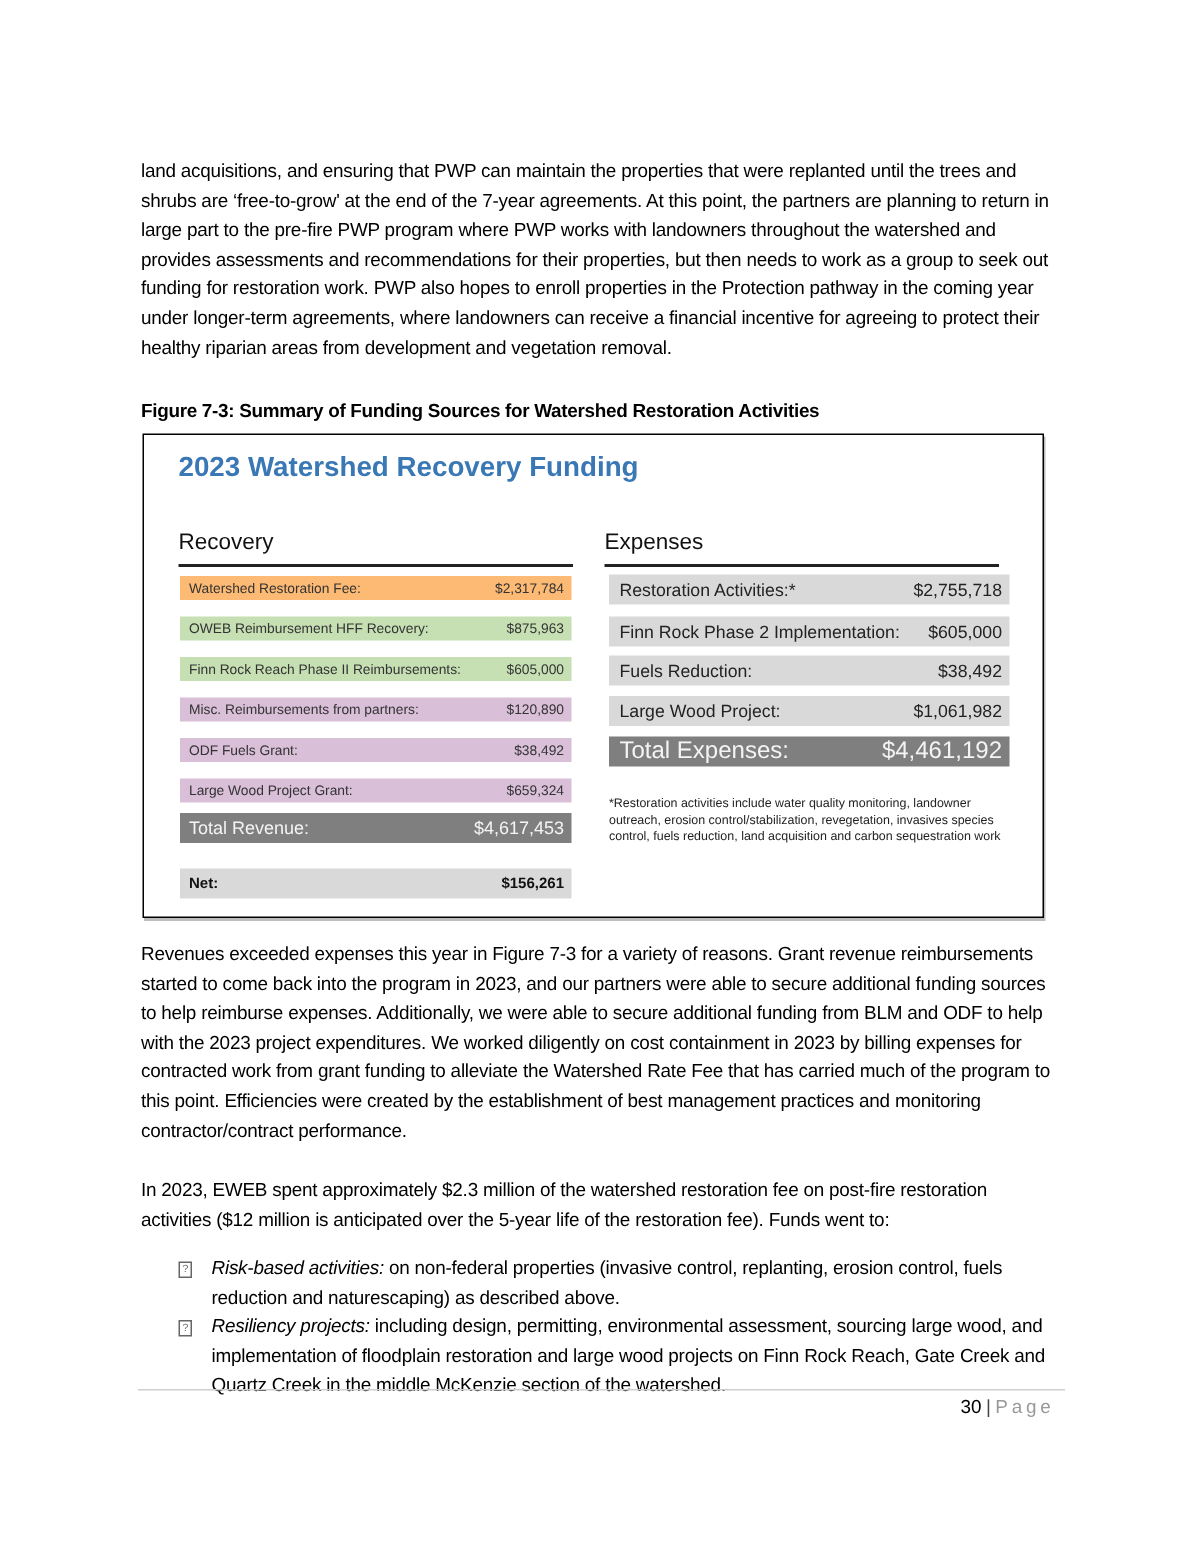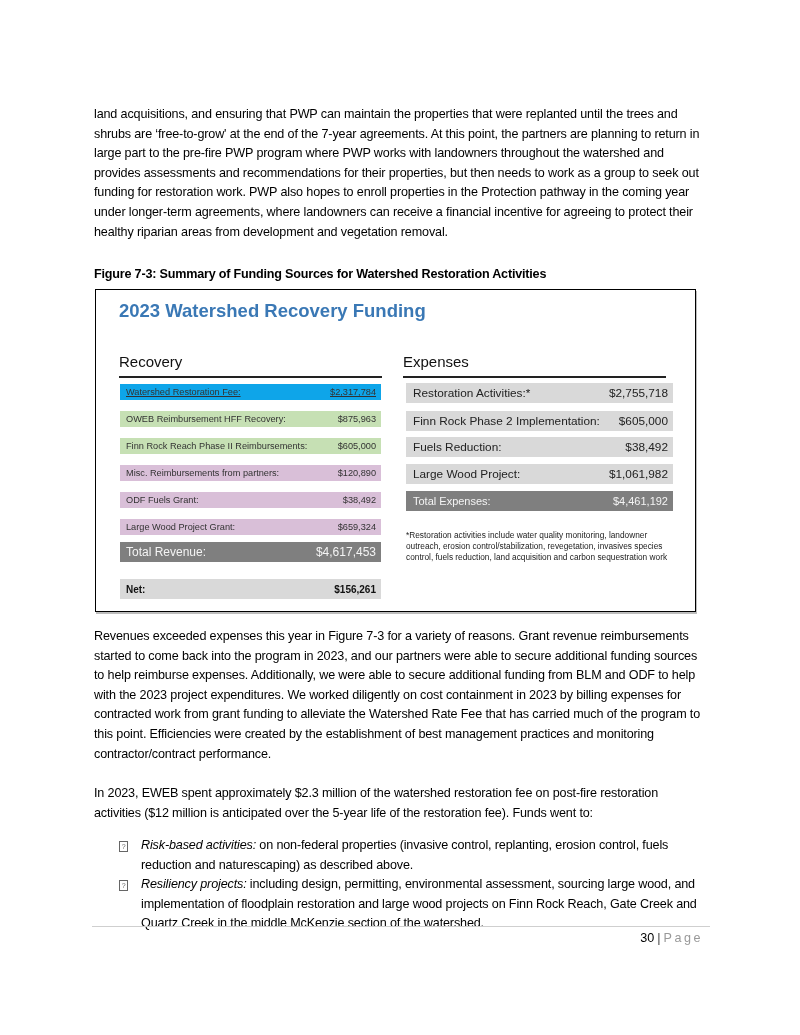--- a/index.html
+++ b/index.html
@@ -9,21 +9,21 @@
   #p1 { top: 105px; }
   .fig-caption { position: absolute; left: 94px; top: 267px; font-size: 12.6px; font-weight: bold; letter-spacing: -0.2px; }
   .figure { position: absolute; left: 95px; top: 289px; width: 601px; height: 323px; border: 1.5px solid #000; box-sizing: border-box; box-shadow: 1px 2px 0 #bdbdbd; }
   .fig-title { position: absolute; left: 23px; top: 10px; font-size: 18.5px; font-weight: bold; color: #3a78b5; }
   .col-head { position: absolute; font-size: 15px; color: #111; }
   .col-rule { position: absolute; height: 2px; background: #222; }
   .row { position: absolute; display: flex; justify-content: space-between; align-items: center; box-sizing: border-box; padding: 0 5px 0 6px; }
   .rev { left: 24px; width: 261px; height: 16px; font-size: 9.2px; color: #333; }
   .exp { left: 310px; width: 267px; height: 20px; font-size: 11.8px; color: #222; background: #d9d9d9; padding: 0 5px 0 7px; }
   .total-rev { left: 24px; width: 261px; height: 20px; background: #7f7f7f; color: #f4f4f4; font-size: 12px; }
-  .total-exp { left: 310px; width: 267px; height: 20px; background: #7f7f7f; color: #f4f4f4; font-size: 11px; padding: 0 5px 0 7px; }
+  .total-exp { left: 310px; width: 267px; height: 20px; background: #7f7f7f; color: #f4f4f4; font-size: 16px; padding: 0 5px 0 7px; }
   .net { left: 24px; width: 261px; height: 20px; background: #d9d9d9; font-size: 10px; font-weight: bold; color: #111; }
   .note { position: absolute; left: 310px; top: 240px; width: 270px; font-size: 8.3px; line-height: 11px; color: #222; }
   #p2 { top: 627px; }
   #p3 { top: 784px; }
   .bullets { position: absolute; left: 94px; top: 836px; width: 614px; font-size: 12.6px; line-height: 19.6px; letter-spacing: -0.15px; }
   .bullet { position: relative; padding-left: 47px; }
   .bullet-mark { position: absolute; left: 25px; top: 5px; width: 7px; height: 9px; border: 1px solid #666; font-size: 7px; line-height: 9px; text-align: center; color: #666; }
   .bullet-term { font-weight: normal; font-style: italic; }
   .footer-rule { position: absolute; left: 92px; top: 926px; width: 618px; height: 1px; background: #cfcfcf; }
   .page-num { position: absolute; right: 97px; top: 931px; font-size: 12.6px; }
@@ -36,21 +36,21 @@
 <div class="para" id="p1">land acquisitions, and ensuring that PWP can maintain the properties that were replanted until the trees and shrubs are ‘free-to-grow' at the end of the 7-year agreements. At this point, the partners are planning to return in large part to the pre-fire PWP program where PWP works with landowners throughout the watershed and provides assessments and recommendations for their properties, but then needs to work as a group to seek out funding for restoration work. PWP also hopes to enroll properties in the Protection pathway in the coming year under longer-term agreements, where landowners can receive a financial incentive for agreeing to protect their healthy riparian areas from development and vegetation removal.</div>
 
 <div class="fig-caption">Figure 7-3: Summary of Funding Sources for Watershed Restoration Activities</div>
 
 <div class="figure">
   <div class="fig-title">2023 Watershed Recovery Funding</div>
 
   <div class="col-head" style="left:23px; top:63px;">Recovery</div>
   <div class="col-rule" style="left:23px; top:86px; width:263px;"></div>
 
-  <div class="row rev" style="top: 94px; background: #0ea5e9; text-decoration: underline;">
+  <div class="row rev" style="top: 94px; background: #fdba74;">
     <span>Watershed Restoration Fee:</span>
     <span>$2,317,784</span>
   </div>
   <div class="row rev" style="top: 121px; background: rgb(198, 224, 180);">
     <span>OWEB Reimbursement HFF Recovery:</span>
     <span>$875,963</span>
   </div>
   <div class="row rev" style="top: 148px; background: rgb(198, 224, 180);">
     <span>Finn Rock Reach Phase II Reimbursements:</span>
     <span>$605,000</span>

